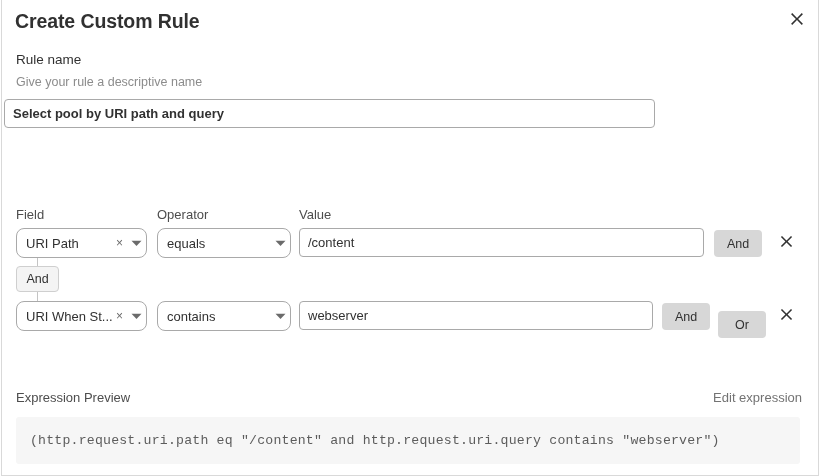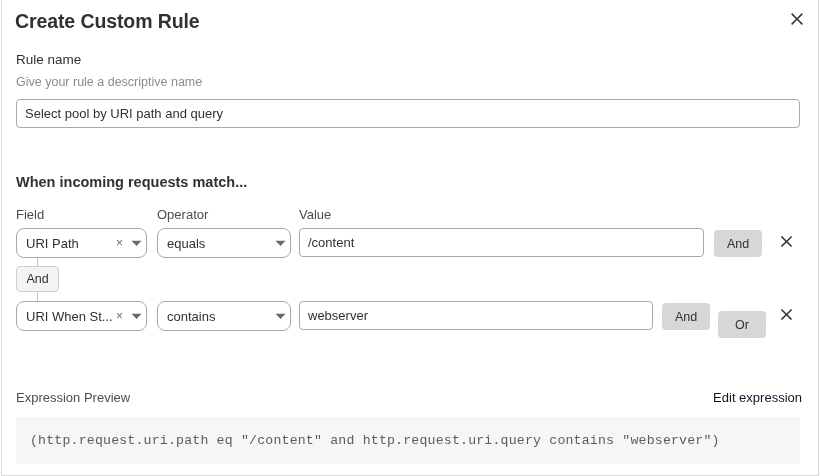--- a/index.html
+++ b/index.html
@@ -72,23 +72,24 @@
     border: 1px solid #a9a9a9;
     border-radius: 4px;
     background: #ffffff;
     font-family: "Liberation Sans", sans-serif;
     font-size: 13px;
     color: #313131;
     padding: 0 8px;
     outline: none;
   }
   .rule-name-input {
-    left: 14px;
+    left: 2px;
     top: 99px;
-    width: 784px;
+    width: 651px;
+    font-weight: bold;
   }
 
   
   .section-heading {
     position: absolute;
     left: 14px;
     top: 174px;
     font-size: 14.5px;
     font-weight: bold;
     color: #313131;
@@ -218,21 +219,21 @@
     left: 14px;
     top: 390px;
     font-size: 13px;
     color: #4d4d4d;
   }
   .edit-expression {
     position: absolute;
     right: 16px;
     top: 390px;
     font-size: 13px;
-    color: #0f172a;
+    color: #737373;
     text-decoration: none;
     cursor: pointer;
   }
   .preview-box {
     position: absolute;
     left: 14px;
     top: 417px;
     width: 784px;
     height: 47px;
     background: #f6f6f6;
@@ -260,21 +261,20 @@
       <svg width="14" height="14" viewBox="0 0 14 14">
         <path d="M2.2 1.1 L7 5.9 L11.8 1.1 L12.9 2.2 L8.1 7 L12.9 11.8 L11.8 12.9 L7 8.1 L2.2 12.9 L1.1 11.8 L5.9 7 L1.1 2.2 Z" fill="#313131"></path>
       </svg>
     </span>
   </button>
 
   <div class="field-label rule-name-label">Rule name</div>
   <div class="field-sublabel rule-name-hint">Give your rule a descriptive name</div>
   <input class="text-input rule-name-input" type="text" value="Select pool by URI path and query" style="">
 
-  <div class="section-heading">When incoming requests match...</div>
 
   <div class="col-head col-head-field">Field</div>
   <div class="col-head col-head-operator">Operator</div>
   <div class="col-head col-head-value">Value</div>
 
   <div class="connector conn-top"></div>
   <div class="joiner-badge">And</div>
   <div class="connector conn-bottom"></div>
 
   <div class="row row-1">

